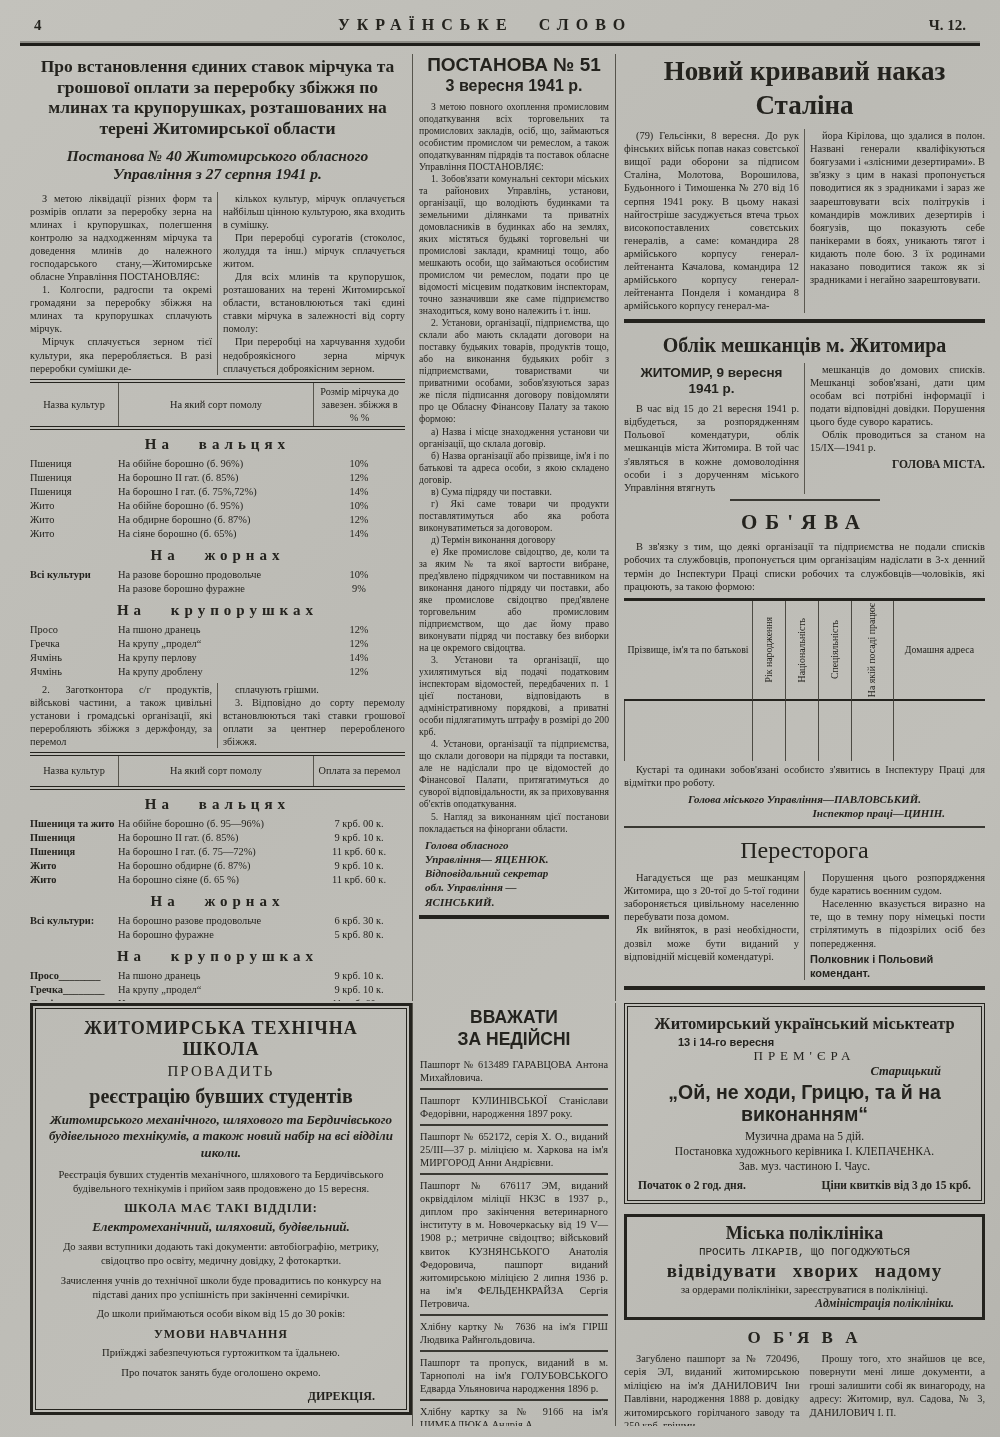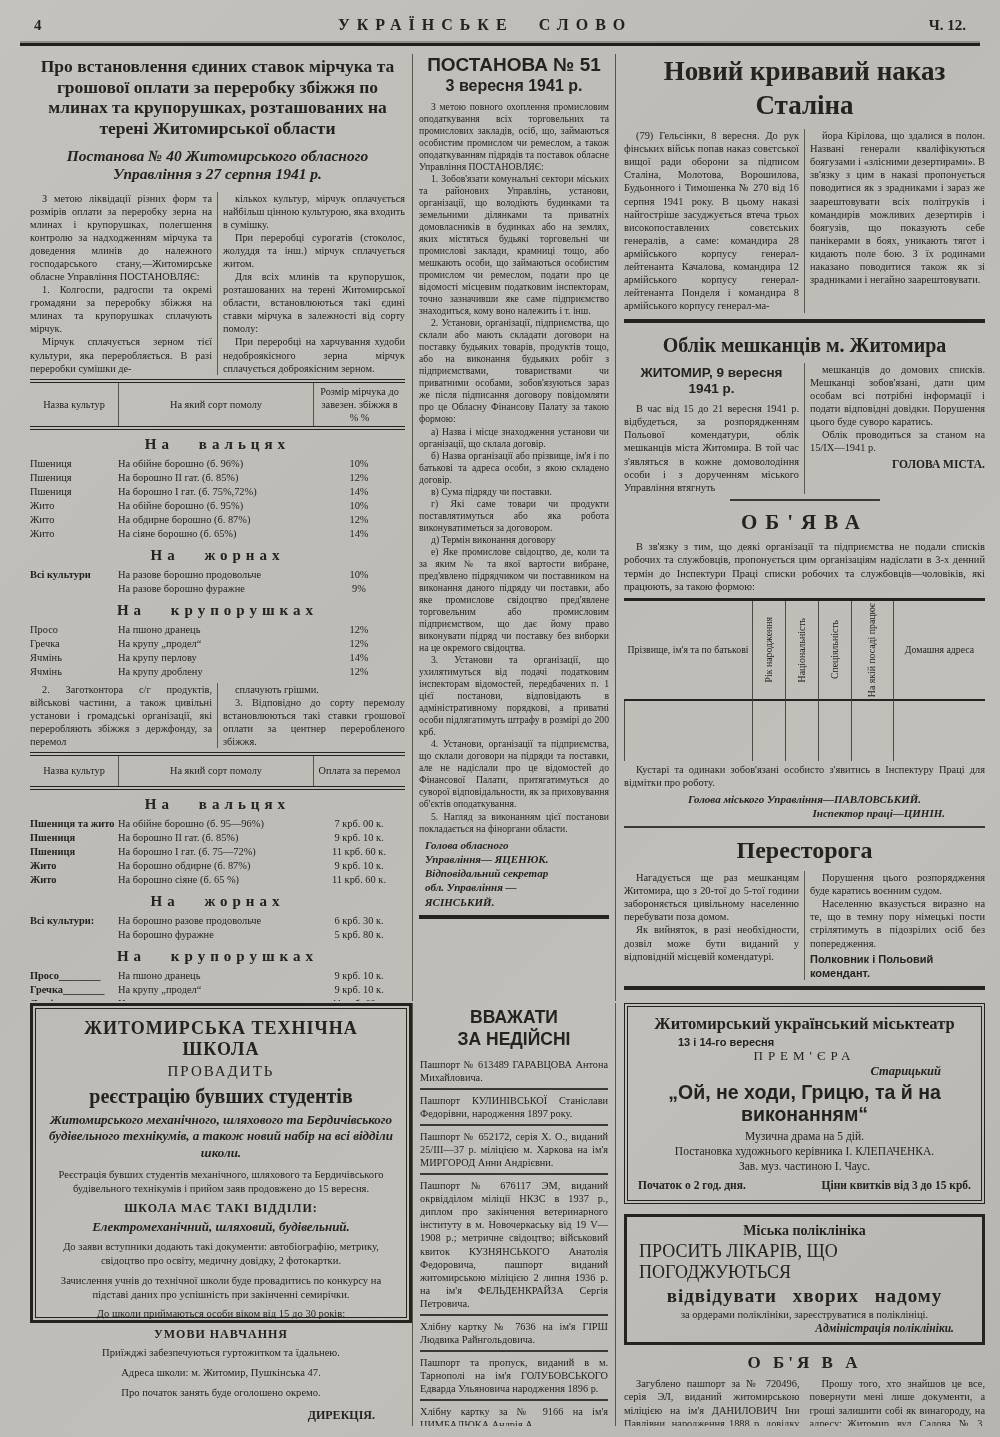--- a/index.html
+++ b/index.html
@@ -29,21 +29,21 @@
   .twocol .a { padding-right:5px; }
   .twocol .b { border-left:1px solid #5a584f; padding-left:5px; }
   
   .h-main { font-weight:bold; font-size:17.5px; line-height:1.18; text-align:center; padding:2px 0 4px; }
   .h-sub  { font-weight:bold; font-style:italic; font-size:15.5px; text-align:center; line-height:1.2; padding:4px 0 8px; }
   .h-post { font-weight:bold; font-size:19px; text-align:center; line-height:1.15; font-family:"Liberation Sans",sans-serif; }
   .h-post2{ font-weight:bold; font-size:16px; text-align:center; padding-bottom:5px; font-family:"Liberation Sans",sans-serif;}
   .h-stalin { font-weight:bold; font-size:27px; text-align:center; padding:0 0 7px; }
   .h-sec  { font-weight:bold; font-size:20px; text-align:center; padding:4px 0 5px; }
   .h-obyava { font-weight:bold; font-size:21px; letter-spacing:8px; text-align:center; padding:3px 0 5px; }
-  .h-perest { font-weight:bold; font-size:24px; text-align:center; padding:2px 0 6px; }
+  .h-perest { font-weight:normal; font-size:24px; text-align:center; padding:2px 0 6px; }
   
   .ztable { margin:4px 0 2px; }
   .thead { display:grid; grid-template-columns:88px 1fr 92px;
     border-top:4px double #24231e; border-bottom:4px double #24231e;
     font-size:10.3px; text-align:center; align-items:center; min-height:38px; }
   .thead > div { padding:2px 3px; }
   .thead > div + div { border-left:1px solid #56544c; height:100%;
     display:flex; align-items:center; justify-content:center; }
   .trow { display:grid; grid-template-columns:88px 1fr 92px; font-size:10.4px; line-height:1.35; }
   .trow .v { text-align:center; }
@@ -63,21 +63,21 @@
     border-top:3px solid #24231e; margin:5px 0 2px; font-size:9.8px; }
   .form > div { border-left:1px solid #4c4a43; border-bottom:1px solid #4c4a43;
     display:flex; align-items:center; justify-content:center; text-align:center; padding:2px; }
   .form > div:first-child { border-left:none; }
   .form .hd { min-height:96px; border-bottom:2px solid #24231e; }
   .form .vert { writing-mode:vertical-rl; transform:rotate(180deg); line-height:1.05; }
   .form .cell { min-height:60px; border-bottom:none; }
   
   .bottom { display:grid; grid-template-columns:382px 204px 369px; padding:2px 15px 0 30px; height:425px; overflow:hidden; }
   .box-school { border:3px solid #24231e; outline:1px solid #24231e; outline-offset:-6px;
-    padding:12px 14px 8px; height:320px; font-size:10.6px; }
+    padding:12px 14px 8px; height:412px; font-size:10.6px; }
   .bs-title { font-weight:bold; font-size:18px; text-align:center; letter-spacing:1px; }
   .bs-l2 { font-weight:normal; font-size:15px; text-align:center; letter-spacing:2px; padding:3px 0; }
   .bs-l3 { font-weight:bold; font-size:20px; text-align:center; padding:2px 0 4px; }
   .bs-it { font-weight:bold; font-style:italic; font-size:13px; text-align:center; line-height:1.25; padding-bottom:4px; }
   .bs-p { text-align:center; line-height:1.3; padding:3px 6px; }
   .bs-cap { font-size:12px; text-align:center; font-weight:bold; padding:3px 0 1px; letter-spacing:1px;}
   .bs-dep { font-weight:bold; font-style:italic; font-size:13px; text-align:center; padding:2px 0; }
   .bs-sig { text-align:right; font-weight:bold; font-size:12px; padding:6px 20px 0 0; }
   .midbot { border-left:1px solid #56544c; border-right:1px solid #56544c;
     padding:4px 7px; font-size:10.3px; line-height:1.27; }
@@ -90,22 +90,22 @@
   .th-name { font-weight:bold; font-size:16.5px; text-align:center; padding-bottom:2px; }
   .th-date { font-size:11px; font-weight:bold; padding-left:40px; font-family:"Liberation Sans",sans-serif;}
   .th-prem { text-align:center; font-size:13px; letter-spacing:5px; }
   .th-auth { text-align:right; font-weight:bold; font-style:italic; font-size:12.5px; padding-right:30px; }
   .th-title { font-weight:bold; font-size:19.5px; text-align:center; line-height:1.15;
     font-family:"Liberation Sans",sans-serif; padding:2px 0 4px; }
   .th-sub { text-align:center; font-size:11.5px; padding-bottom:2px; }
   .th-line { text-align:center; font-size:11.5px; line-height:1.35; }
   .th-foot { display:flex; justify-content:space-between; font-size:11.5px; padding-top:4px; font-weight:bold;}
   .box-poly { border:3px solid #24231e; margin-top:10px; padding:6px 12px 8px; }
-  .po-t { font-weight:bold; font-size:14px; text-align:center; }
-  .po-1 { font-size:18px; padding:2px 0; font-family:Liberation Serif, serif; }
+  .po-t { font-weight:bold; font-size:18px; text-align:center; }
+  .po-1 { font-size:11px; text-align:center; padding:2px 0; font-family:Liberation Mono, monospace; }
   .po-2 { font-weight:bold; font-size:19px; text-align:center; letter-spacing:1px; word-spacing:10px; }
   .po-3 { font-size:10.5px; text-align:center; padding-top:2px; }
   .po-sig { font-weight:bold; font-style:italic; font-size:11.5px; text-align:right; padding:2px 16px 0 0; }
   .ob2-t { font-weight:bold; font-size:17px; letter-spacing:4px; text-align:center; padding:8px 0 4px; }
   .ob2 { font-size:10.4px; line-height:1.3; }
 </style>
 </head>
 <body>
 
 <div class="page">
@@ -418,21 +418,20 @@
         <div class="bs-l3">реєстрацію бувших студентів</div>
         <div class="bs-it">Житомирського механічного, шляхового та Бердичівського будівельного технікумів, а також новий набір на всі відділи школи.</div>
         <div class="bs-p">Реєстрація бувших студентів механічного, шляхового та Бердичівського будівельного технікумів і прийом заяв продовжено до 15 вересня.</div>
         <div class="bs-cap">ШКОЛА МАЄ ТАКІ ВІДДІЛИ:</div>
         <div class="bs-dep">Електромеханічний, шляховий, будівельний.</div>
         <div class="bs-p">До заяви вступники додають такі документи: автобіографію, метрику, свідоцтво про освіту, медичну довідку, 2 фотокартки.</div>
         <div class="bs-p">Зачислення учнів до технічної школи буде провадитись по конкурсу на підставі даних про успішність при закінченні семирічки.</div>
         <div class="bs-p">До школи приймаються особи віком від 15 до 30 років:</div>
         <div class="bs-cap">УМОВИ НАВЧАННЯ</div>
         <div class="bs-p">Приїжджі забезпечуються гуртожитком та їдальнею.</div>
-        <div class="bs-p">Адреса школи: м. Житомир, Пушкінська 47.</div>
         <div class="bs-p">Про початок занять буде оголошено окремо.</div>
         <div class="bs-sig">ДИРЕКЦІЯ.</div>
       </div>
     </section>
 
     <section class="midbot">
       <div class="vt">
         <div>ВВАЖАТИ</div>
         <div>ЗА НЕДІЙСНІ</div>
       </div>

